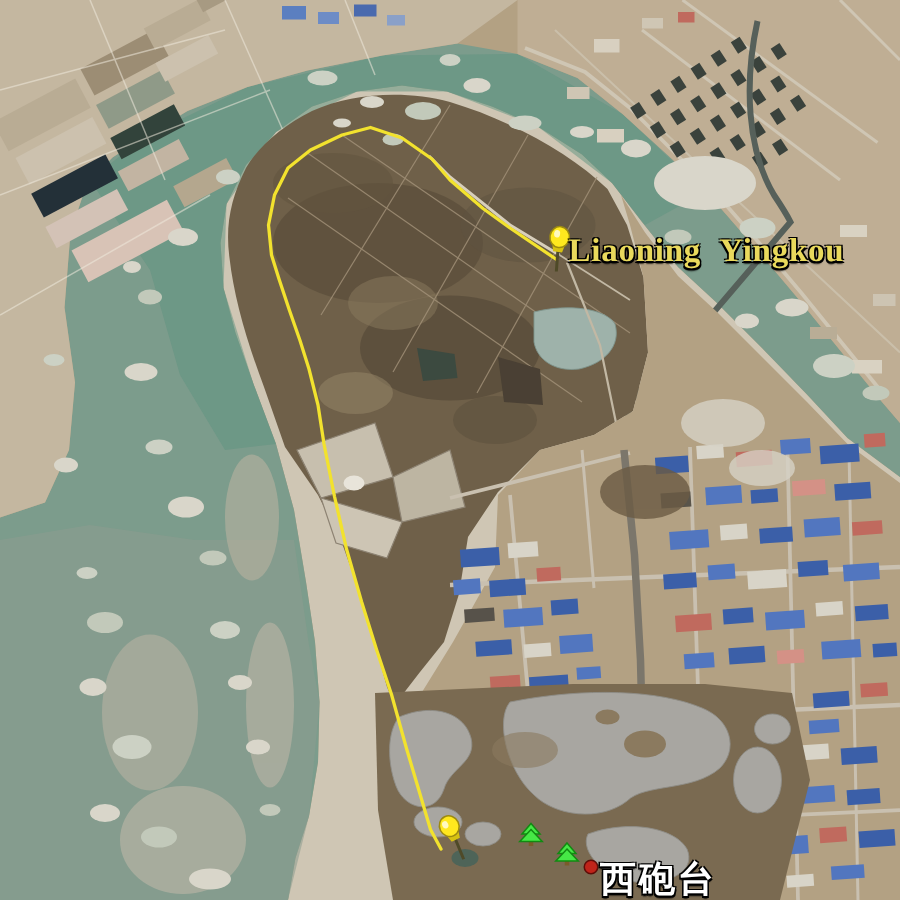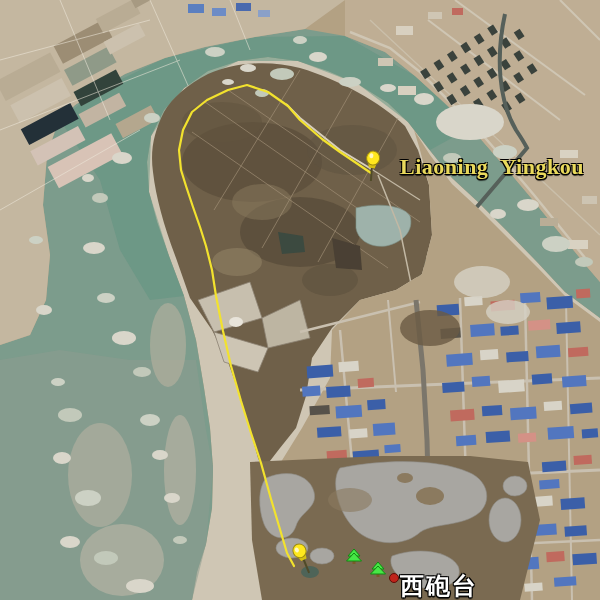--- a/index.html
+++ b/index.html
@@ -2,21 +2,21 @@
 <html><head>
 <meta charset="utf-8">
 <style>
   html,body{margin:0;padding:0;background:#222;}
   #viewport{position:relative;width:600px;height:600px;overflow:hidden;
     font-family:"Liberation Sans",sans-serif;}
   #map-svg{position:absolute;left:0;top:0;}
   .map-label{position:absolute;white-space:nowrap;pointer-events:auto;
     font-family:"Liberation Serif",serif;font-weight:bold;
     text-shadow:-1px -1px 0 #000,1px -1px 0 #000,-1px 1px 0 #000,1px 1px 0 #000,0 2px 1px rgba(0,0,0,.7);}
-  #label-place{left:400px;top:154px;font-size:22px;letter-spacing:.5px;word-spacing:7px;color:#e9d95c;}
+  #label-place{left:379px;top:154px;font-size:22px;letter-spacing:.5px;word-spacing:7px;color:#e9d95c;}
   #label-poi{left:400px;top:570px;font-size:24px;letter-spacing:2px;color:#ffffff;}
 </style>
 </head>
 <body>
 
 <div id="viewport">
 <svg id="map-svg" width="600" height="600" viewBox="0 0 600 600">
 
   <rect x="0" y="0" width="600" height="600" fill="#b3a183"></rect>
 

